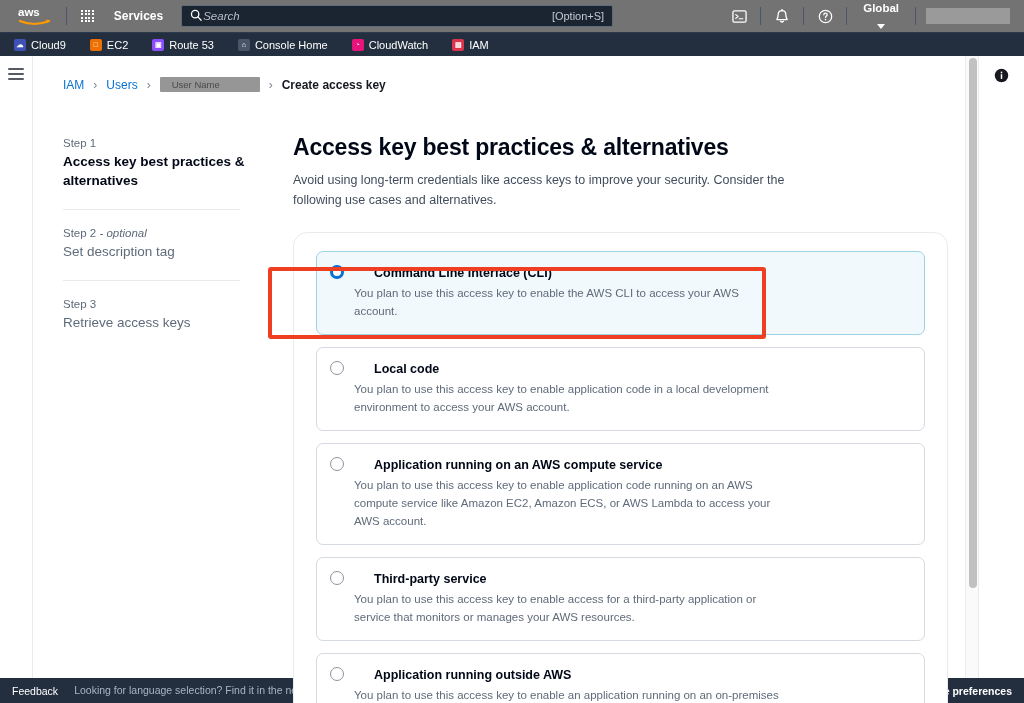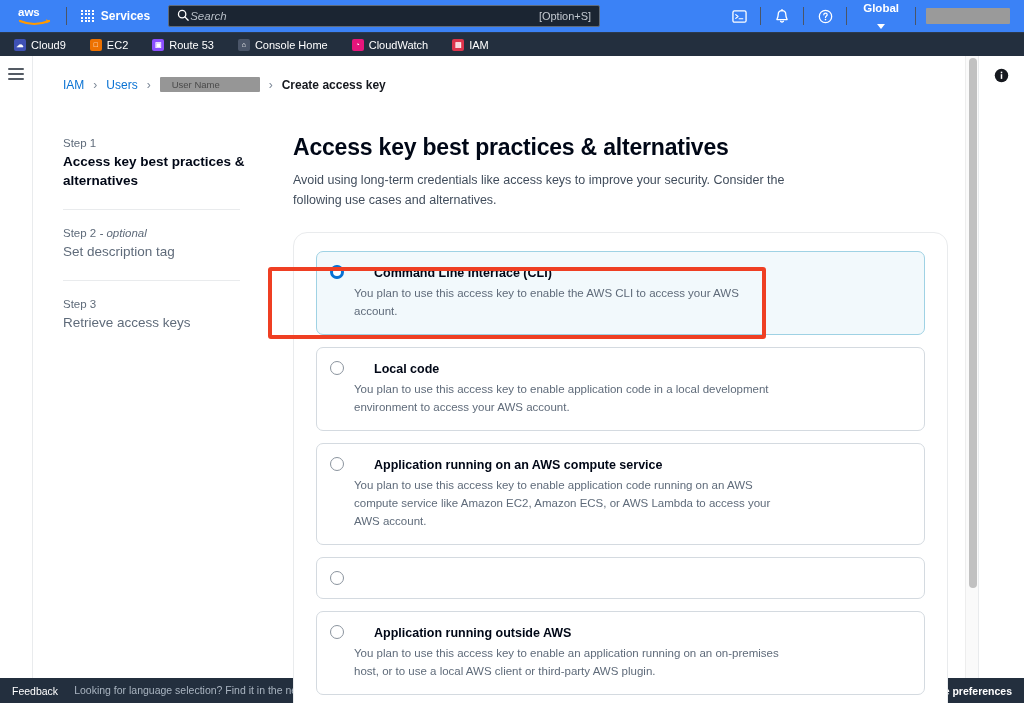--- a/index.html
+++ b/index.html
@@ -6,29 +6,29 @@
   html, body {
     width: 1024px; height: 703px;
     font-family: "Liberation Sans", sans-serif;
     background: #ffffff;
     overflow: hidden;
   }
   .page { position: relative; width: 1024px; height: 703px; display: flex; flex-direction: column; }
 
   
   .topnav {
-    height: 32px; background: #3b82f6; display: flex; align-items: center;
+    height: 32px; background: #737373; display: flex; align-items: center;
     flex: 0 0 32px; padding: 0 6px;
   }
   .aws-logo { width: 42px; display: flex; align-items: center; justify-content: center;
               margin: 0 4px 0 8px; }
   .aws-logo svg { display: block; }
   .nav-divider { width: 1px; height: 18px; background: #4a5567; margin: 0 6px; }
   .services-btn {
-    display: flex; align-items: center; gap: 7px; color: #fff; font-size: 12px;
+    display: flex; align-items: center; gap: 20px; color: #fff; font-size: 12px;
     font-weight: bold; padding: 5px 8px; border-radius: 2px; cursor: pointer;
     white-space: nowrap;
   }
   .grid-icon { display: grid; grid-template-columns: repeat(4,2px); gap: 1.6px; }
   .grid-icon i { width: 2px; height: 2px; background: #fff; display: block; }
 
   .searchwrap {
     flex: 1; margin: 0 8px 0 10px; height: 22px; background: #1b2532;
     border: 1px solid #5f6b7a; border-radius: 2px; display: flex; align-items: center;
     padding: 0 8px; gap: 1px; max-width: 432px;
@@ -358,20 +358,24 @@
               <label class="opt">
                 <span class="radio"></span>
                 <span>
                   <span class="opt-label">Application running on an AWS compute service</span>
                   <span class="opt-desc" style="display:block">You plan to use this access key to enable application code running on an AWS compute service like Amazon EC2, Amazon ECS, or AWS Lambda to access your AWS account.</span>
                 </span>
               </label>
 
               <label class="opt">
                 <span class="radio"></span>
+                <span>
+                  <span class="opt-label">Third-party service</span>
+                  <span class="opt-desc" style="display:block">You plan to use this access key to enable access for a third-party application or service that monitors or manages your AWS resources.</span>
+                </span>
               </label>
 
               <label class="opt">
                 <span class="radio"></span>
                 <span>
                   <span class="opt-label">Application running outside AWS</span>
                   <span class="opt-desc" style="display:block">You plan to use this access key to enable an application running on an on-premises host, or to use a local AWS client or third-party AWS plugin.</span>
                 </span>
               </label>
 

